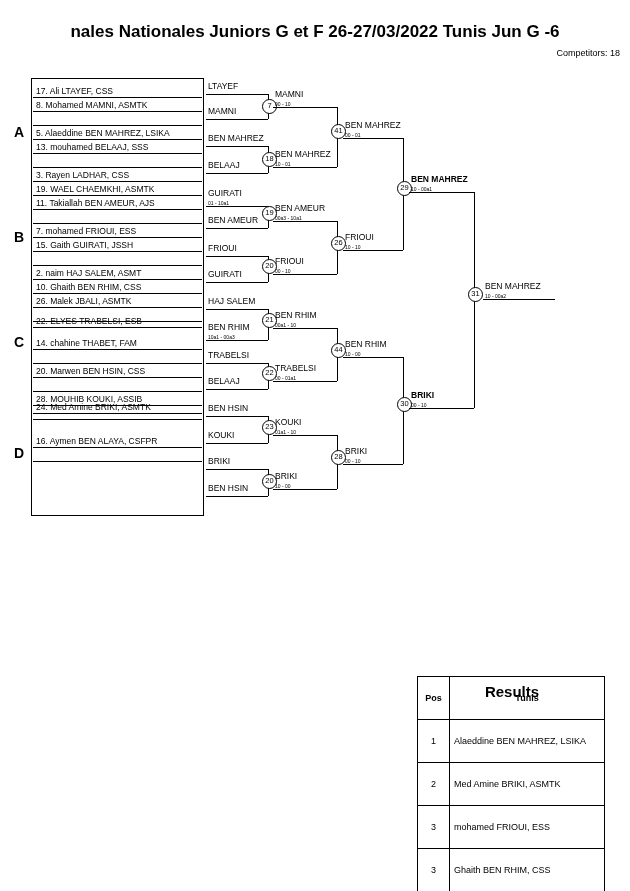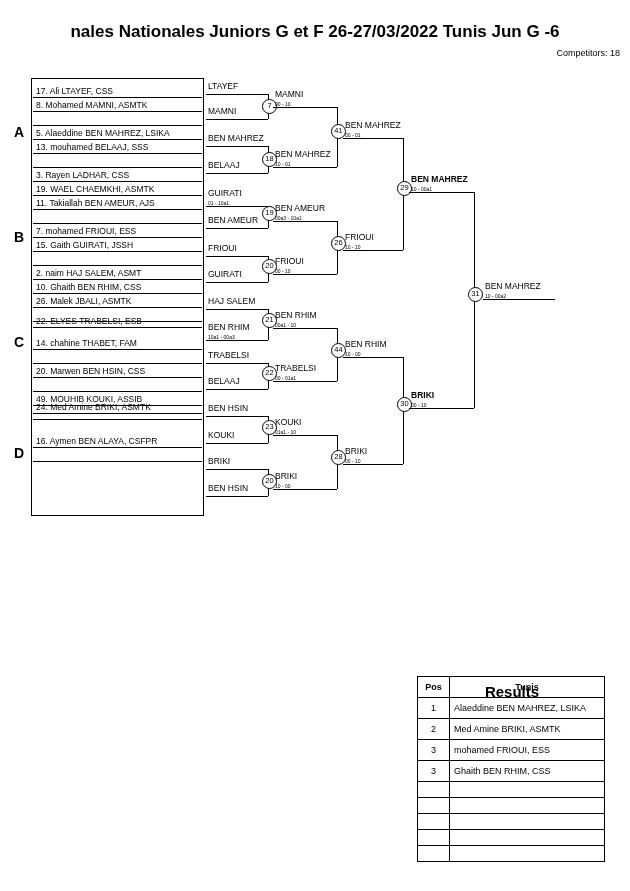--- a/index.html
+++ b/index.html
@@ -81,21 +81,21 @@
     text-align:center;font-size:15px;font-weight:bold;
   }
   #results{
     position:absolute;left:417px;top:676px;
     border-collapse:collapse;
     font-size:9px;
   }
   #results th,#results td{
     border:1px solid #000;
     height:16px;
-    padding:5px 4px;
+    padding:16px 4px;
     box-sizing:border-box;
   }
   #results th{font-weight:bold;text-align:center;}
   #results td.pos{width:32px;text-align:center;}
   #results td.nm2{width:155px;text-align:left;white-space:nowrap;overflow:hidden;}
 </style>
 </head>
 <body>
 
 <div class="abs" id="title">nales Nationales Juniors G et F   26-27/03/2022   Tunis    Jun G -6</div>
@@ -118,21 +118,21 @@
 <div class="entry" style="top:252px"></div>
 <div class="entry" style="top:266px">2. naim HAJ SALEM, ASMT</div>
 <div class="entry" style="top:280px">10. Ghaith BEN RHIM, CSS</div>
 <div class="entry" style="top:294px">26. Malek JBALI, ASMTK</div>
 <div class="entry" style="top:308px"></div>
 <div class="entry" style="top:314px">22. ELYES TRABELSI, ESB</div>
 <div class="entry" style="top:336px">14. chahine THABET, FAM</div>
 <div class="entry" style="top:350px"></div>
 <div class="entry" style="top:364px">20. Marwen BEN HSIN, CSS</div>
 <div class="entry" style="top:378px"></div>
-<div class="entry" style="top:392px">49. MOUHIB KOUKI, ASSIB</div>
+<div class="entry" style="top:392px">28. MOUHIB KOUKI, ASSIB</div>
 <div class="entry" style="top:406px"></div>
 <div class="entry" style="top:400px">24. Med Amine BRIKI, ASMTK</div>
 <div class="entry" style="top:434px">16. Aymen BEN ALAYA, CSFPR</div>
 <div class="entry" style="top:448px"></div>
 
 <div class="grp" style="top:124px">A</div>
 <div class="grp" style="top:229px">B</div>
 <div class="grp" style="top:334px">C</div>
 <div class="grp" style="top:445px">D</div>
 

